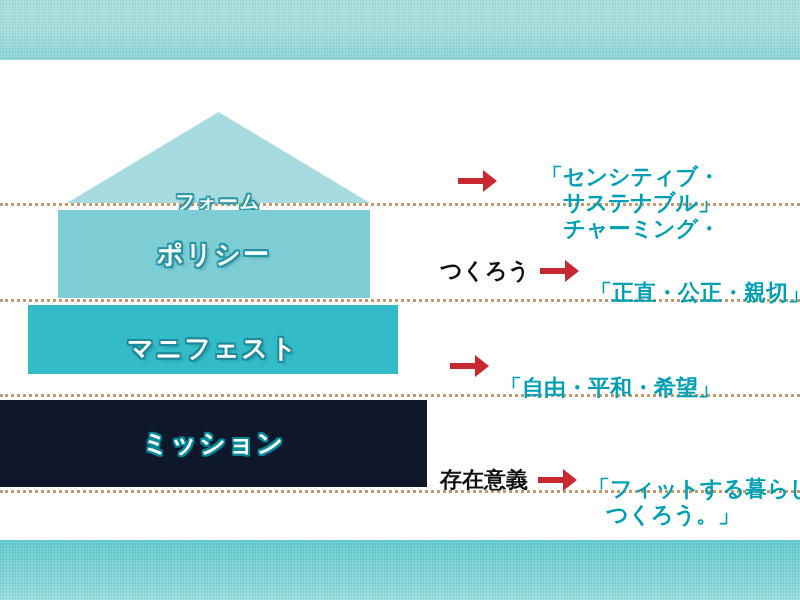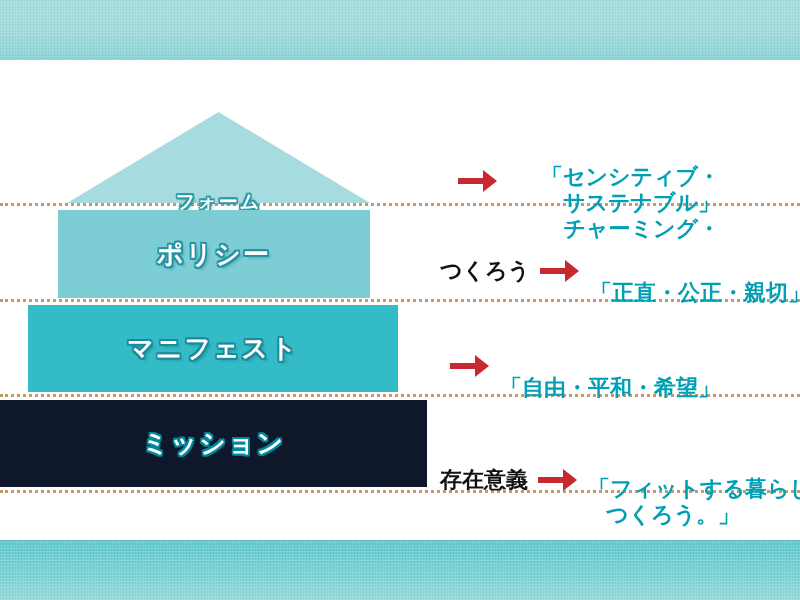--- a/index.html
+++ b/index.html
@@ -133,21 +133,21 @@
     width: 312px;
     height: 88px;
     background: #7dcdd4;
   }
   #layer-policy .layer-label { top: 31px; }
 
   #layer-manifest {
     left: 28px;
     top: 205px;
     width: 370px;
-    height: 87px;
+    height: 69px;
     background: #33bbc8;
   }
   #layer-manifest .layer-label { top: 30px; }
 
   #layer-mission {
     left: 0px;
     top: 300px;
     width: 427px;
     height: 87px;
     background: #0f172a;

